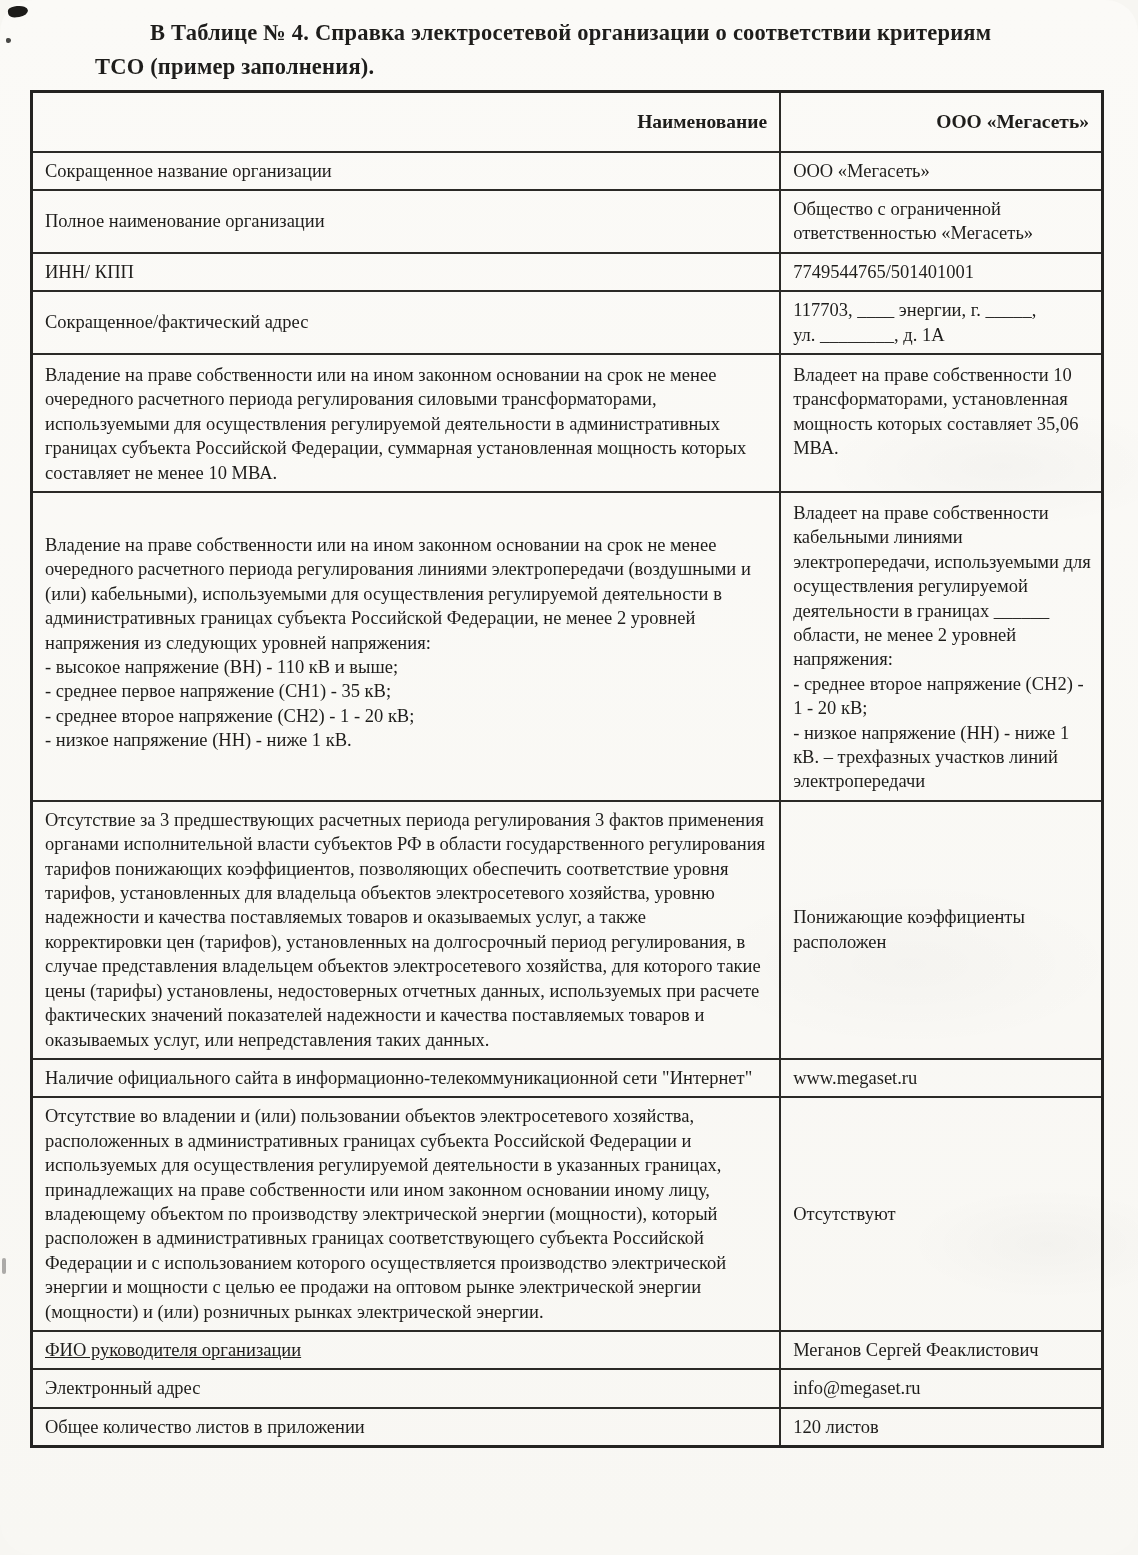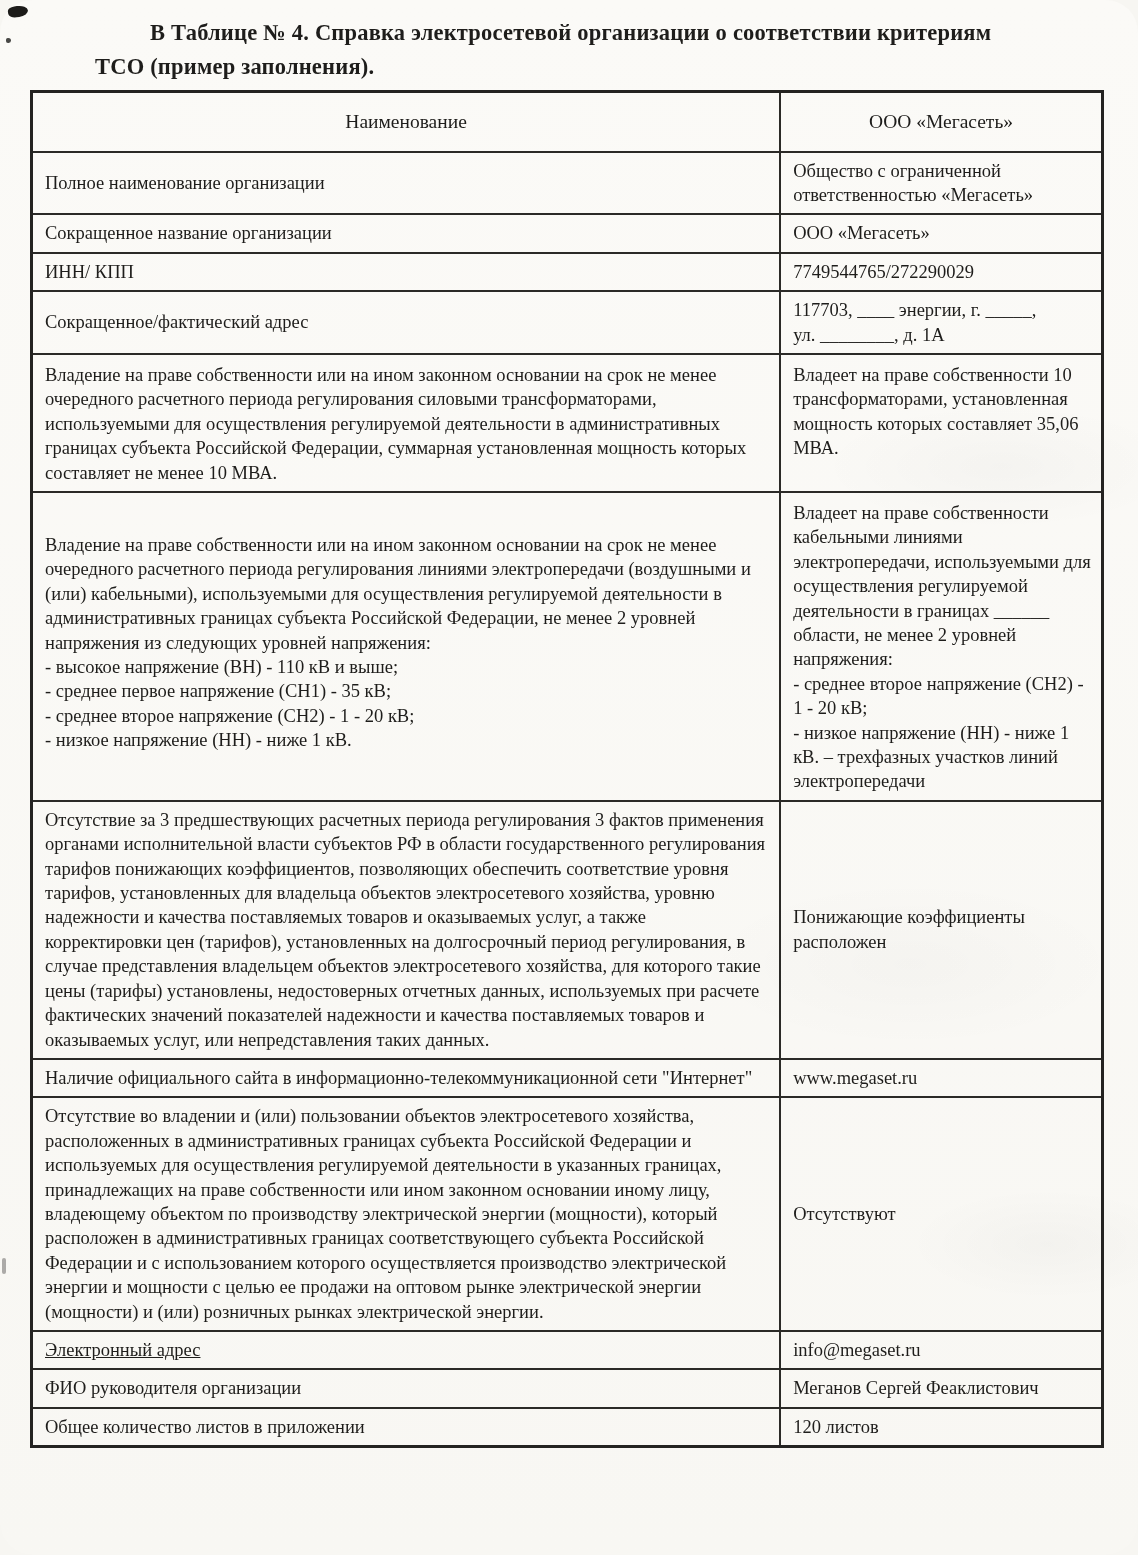--- a/index.html
+++ b/index.html
@@ -46,22 +46,22 @@
     border: 2px solid #2b2a27;
     font-size: 18.5px;
     line-height: 1.32;
     padding: 6px 12px;
     vertical-align: middle;
     white-space: pre-wrap;
     overflow-wrap: break-word;
     word-break: break-word;
   }
   th {
-    font-weight: normal;
-    text-align: center;
+    font-weight: bold;
+    text-align: right;
     height: 46px;
     font-size: 19.5px;
   }
   td.cell-value { padding: 6px 8px 6px 12px; }
   tbody tr:nth-child(10) td.cell-name { text-align: justify; text-decoration: underline; }
   tbody tr:nth-child(5) td,
   tbody tr:nth-child(6) td { vertical-align: top; padding-top: 8px; }
   tbody tr:nth-child(6) td.cell-name { padding-top: 40px; }
   
   .speck {
@@ -92,30 +92,30 @@
         <col class="c-value">
       </colgroup>
     <thead>
       <tr>
         <th>Наименование</th>
         <th>ООО «Мегасеть»</th>
       </tr>
     </thead>
     <tbody>
         <tr>
+    <td class="cell-name">Сокращенное название организации</td>
+    <td class="cell-value">ООО «Мегасеть»</td>
+  </tr>
+        <tr>
     <td class="cell-name">Полное наименование организации</td>
     <td class="cell-value">Общество с ограниченной ответственностью «Мегасеть»</td>
   </tr>
         <tr>
-    <td class="cell-name">Сокращенное название организации</td>
-    <td class="cell-value">ООО «Мегасеть»</td>
-  </tr>
-        <tr>
     <td class="cell-name">ИНН/ КПП</td>
-    <td class="cell-value">7749544765/272290029</td>
+    <td class="cell-value">7749544765/501401001</td>
   </tr>
         <tr>
     <td class="cell-name">Сокращенное/фактический адрес</td>
     <td class="cell-value">117703, ____ энергии, г. _____,
 ул. ________, д. 1А</td>
   </tr>
         <tr>
     <td class="cell-name">Владение на праве собственности или на ином законном основании на срок не менее очередного расчетного периода регулирования силовыми трансформаторами, используемыми для осуществления регулируемой деятельности в административных границах субъекта Российской Федерации, суммарная установленная мощность которых составляет не менее 10 МВА.</td>
     <td class="cell-value">Владеет на праве собственности 10 трансформаторами, установленная мощность которых составляет 35,06 МВА.</td>
   </tr>
@@ -135,26 +135,26 @@
   </tr>
         <tr>
     <td class="cell-name">Наличие официального сайта в информационно-телекоммуникационной сети "Интернет"</td>
     <td class="cell-value">www.megaset.ru</td>
   </tr>
         <tr>
     <td class="cell-name">Отсутствие во владении и (или) пользовании объектов электросетевого хозяйства, расположенных в административных границах субъекта Российской Федерации и используемых для осуществления регулируемой деятельности в указанных границах, принадлежащих на праве собственности или ином законном основании иному лицу, владеющему объектом по производству электрической энергии (мощности), который расположен в административных границах соответствующего субъекта Российской Федерации и с использованием которого осуществляется производство электрической энергии и мощности с целью ее продажи на оптовом рынке электрической энергии (мощности) и (или) розничных рынках электрической энергии.</td>
     <td class="cell-value">Отсутствуют</td>
   </tr>
         <tr>
+    <td class="cell-name">ФИО руководителя организации</td>
+    <td class="cell-value">Меганов Сергей Феаклистович</td>
+  </tr>
+        <tr>
     <td class="cell-name">Электронный адрес</td>
     <td class="cell-value">info@megaset.ru</td>
-  </tr>
-        <tr>
-    <td class="cell-name">ФИО руководителя организации</td>
-    <td class="cell-value">Меганов Сергей Феаклистович</td>
   </tr>
         <tr>
     <td class="cell-name">Общее количество листов в приложении</td>
     <td class="cell-value">120 листов</td>
   </tr>
       </tbody>
   </table>
 </div>
 
 </body></html>

